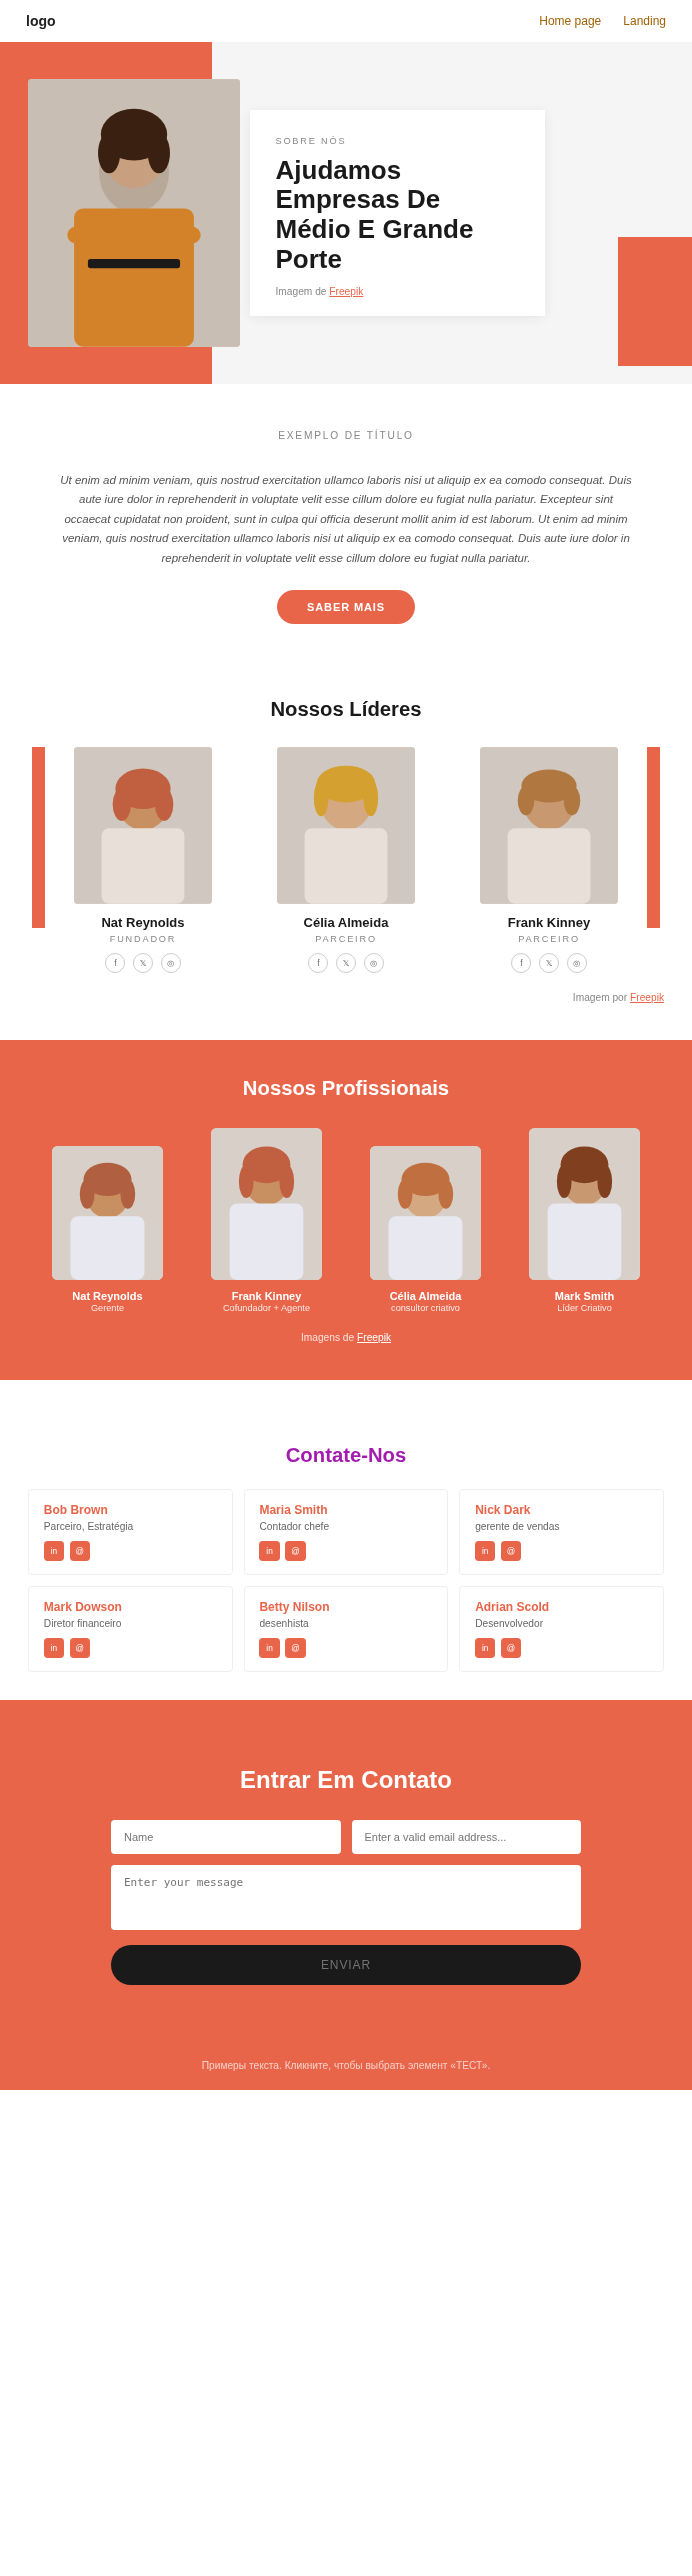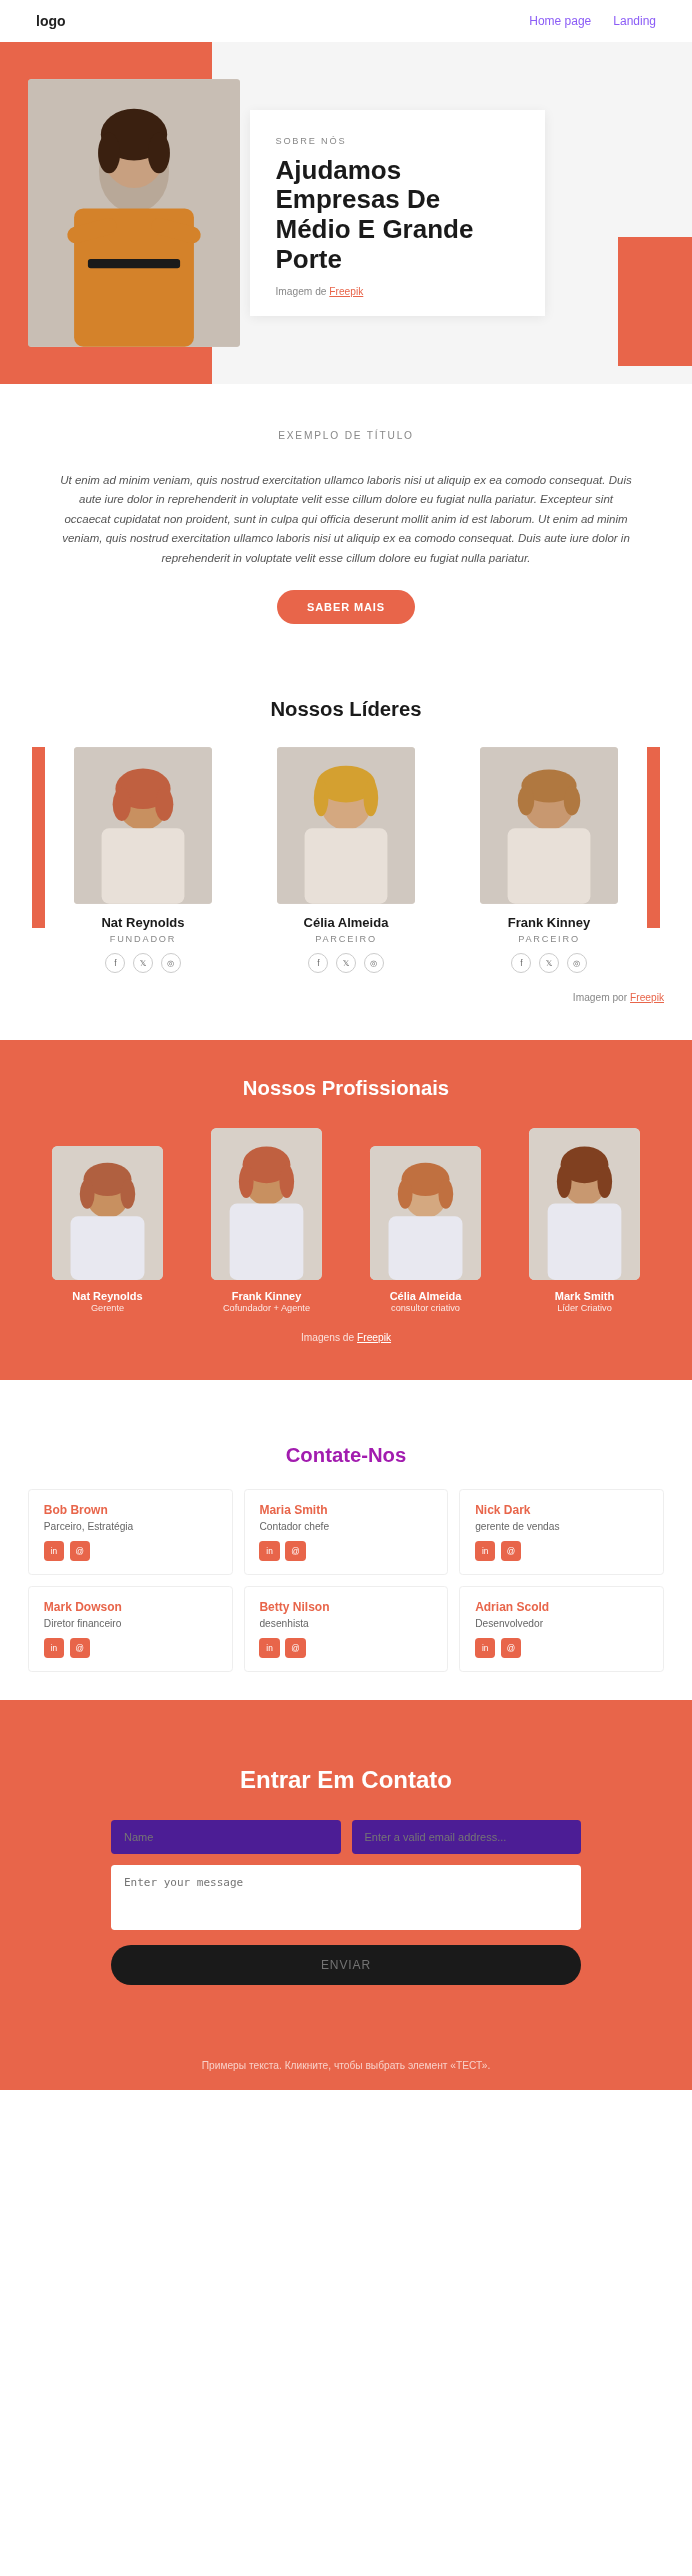--- a/index.html
+++ b/index.html
@@ -1,22 +1,22 @@
 <!DOCTYPE html>
 <html style="font-size:14.8px"><head>
   <meta charset="utf-8">
   <style>
     * { box-sizing: border-box; margin: 0; padding: 0; }
     body { font-family: 'Arial', sans-serif; width: 692px; background: #fff; overflow-x: hidden; }
 
     
-    .nav { display: flex; justify-content: space-between; align-items: center; padding: 13px 36px; }
+    .nav { display: flex; justify-content: space-between; align-items: center; padding: 13px 26px; }
     .nav-logo { font-weight: bold; font-size: 14px; color: #222; }
     .nav-links { display: flex; gap: 22px; }
-    .nav-links a { text-decoration: none; color: #8b5cf6; font-size: 12px; text-align: right; }
+    .nav-links a { text-decoration: none; color: #a16207; font-size: 12px; text-align: right; }
 
     
     .hero { position: relative; background: #f5f5f5; padding: 37px 28px 37px; min-height: 314px; display: flex; align-items: center; }
     .hero-orange-bg { position: absolute; top: 0; left: 0; width: 212px; height: 100%; background: #e8654a; z-index: 0; }
     .hero-orange-accent { position: absolute; bottom: 18.5px; right: 0; width: 74px; height: 129px; background: #e8654a; z-index: 0; }
     .hero-image-wrap { position: relative; z-index: 1; width: 240px; flex-shrink: 0; }
     .hero-image { width: 212px; height: 268px; background: #d0c8c0; border-radius: 3.7px; overflow: hidden; display: flex; align-items: center; justify-content: center; }
     .hero-image svg { width: 100%; height: 100%; }
     .hero-content { position: relative; z-index: 1; background: #fff; margin-left: -18.5px; padding: 26px 26px 18.5px; max-width: 295px; box-shadow: 0 1.8px 11px rgba(0,0,0,0.07); }
     .hero-label { font-size: 9.2px; letter-spacing: 1.8px; color: #888; text-transform: uppercase; margin-bottom: 9.2px; }
@@ -66,21 +66,21 @@
     .contact-card { padding: 13px 14.8px; border: 0.9px solid #eee; border-radius: 3.7px; }
     .contact-card-name { font-size: 12px; font-weight: 700; color: #e8654a; margin-bottom: 3.7px; }
     .contact-card-role { font-size: 10.2px; color: #666; margin-bottom: 9.2px; }
     .contact-social { display: flex; gap: 5.5px; }
     .contact-social-icon { width: 20.3px; height: 20.3px; background: #e8654a; border-radius: 3.7px; display: flex; align-items: center; justify-content: center; font-size: 8.3px; color: #fff; cursor: pointer; }
 
     
     .form-section { background: #e8654a; padding: 66px 111px; }
     .form-title { text-align: center; font-size: 24px; font-weight: 800; color: #fff; margin-bottom: 26px; }
     .form-row { display: flex; gap: 11px; margin-bottom: 11px; }
-    .form-input { flex: 1; padding: 11px 13px; border: none; border-radius: 3.7px; font-size: 11px; color: #888; outline: none; background: #4c1d95; }
+    .form-input { flex: 1; padding: 11px 13px; border: none; border-radius: 3.7px; font-size: 11px; color: #888; outline: none; background: #ffffff; }
     .form-textarea { width: 100%; padding: 11px 13px; border: none; border-radius: 3.7px; font-size: 11px; color: #888; outline: none; resize: none; height: 65px; background: #fff; margin-bottom: 14.8px; display: block; }
     .form-submit { display: block; width: 100%; background: #1a1a1a; color: #737373; border: none; border-radius: 22px; padding: 13px; font-size: 12px; font-weight: 400; letter-spacing: 0.9px; cursor: pointer; text-transform: uppercase; }
 
     
     .footer-note { background: #e8654a; text-align: center; padding: 9.2px 18.5px 18.5px; font-size: 10.2px; color: rgba(255,255,255,0.7); }
 
     
     .person-svg { width: 100%; height: 100%; }
   </style>
 </head>

